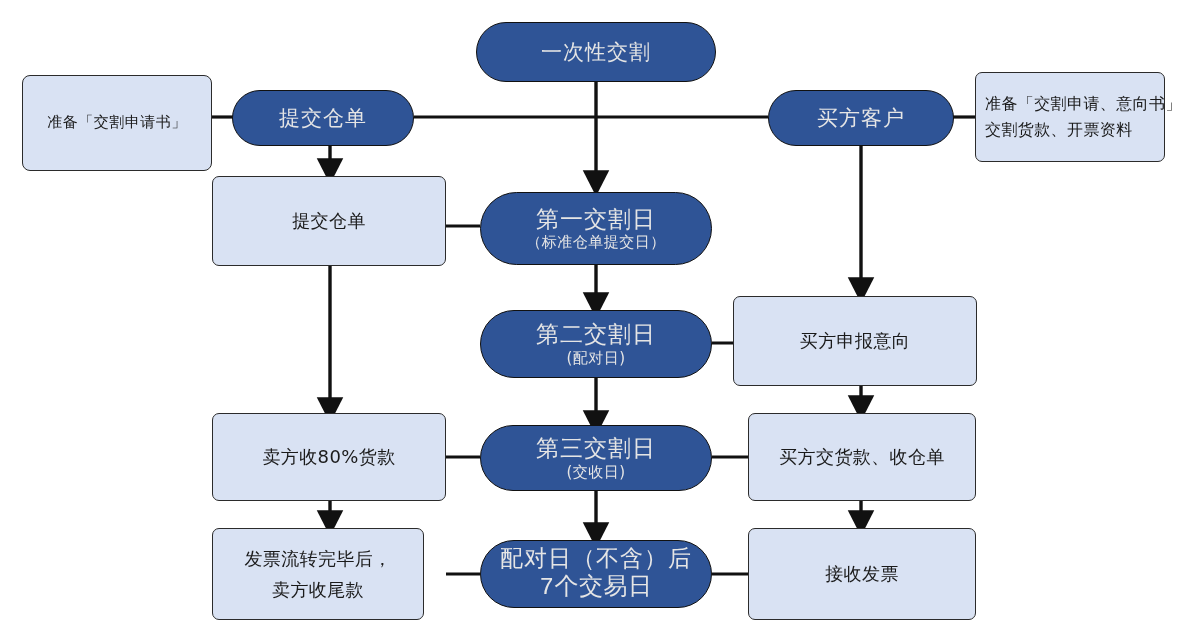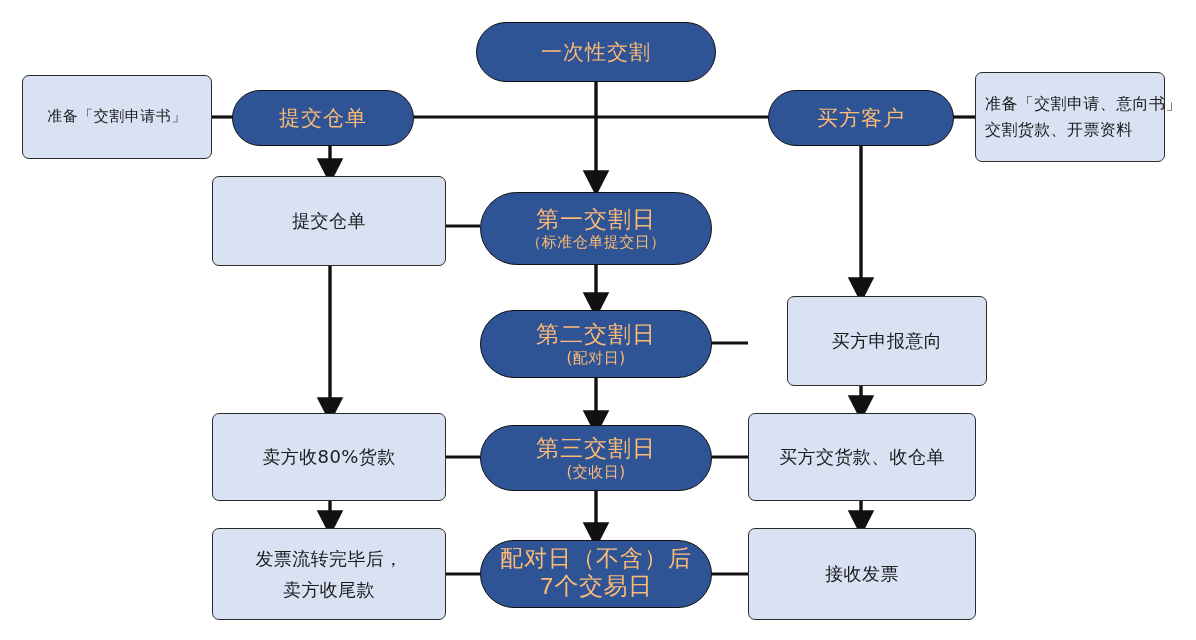--- a/index.html
+++ b/index.html
@@ -33,21 +33,21 @@
     align-items: center;
     justify-content: center;
     text-align: center;
     line-height: 1.28;
   }
   
   .node.pill {
     background: #2F5496;
     border: 1.6px solid #111111;
     border-radius: 999px;
-    color: #fdba74;
+    color: #e5e5e5;
   }
   .node.pill .title {
     font-size: 21px;
     letter-spacing: 1px;
     white-space: nowrap;
   }
   .node.pill .sub {
     font-size: 15px;
     letter-spacing: 0.5px;
     white-space: nowrap;
@@ -135,21 +135,21 @@
 
     <line x1="446" y1="574" x2="480" y2="574" stroke="#111111" stroke-width="3.2"></line>
 
     <line x1="712" y1="574" x2="748" y2="574" stroke="#111111" stroke-width="3.2"></line>
   </svg>
 
   <div class="node pill" style="left:476px; top:22px; width:240px; height:60px;">
     <div class="title">一次性交割</div>
   </div>
 
-  <div class="node box note-left" style="left:22px; top:75px; width:190px; height:84px;">
+  <div class="node box note-left" style="left:22px; top:75px; width:190px; height:96px;border-radius:8px;">
     <div class="line">准备「交割申请书」</div>
   </div>
 
   <div class="node pill" style="left:232px; top:90px; width:182px; height:56px;">
     <div class="title">提交仓单</div>
   </div>
 
   <div class="node pill" style="left:768px; top:90px; width:186px; height:56px;">
     <div class="title">买方客户</div>
   </div>
@@ -166,38 +166,38 @@
   <div class="node pill two-line" style="left:480px; top:192px; width:232px; height:73px;">
     <div class="title">第一交割日</div>
     <div class="sub">（标准仓单提交日）</div>
   </div>
 
   <div class="node pill two-line" style="left:480px; top:310px; width:232px; height:68px;">
     <div class="title">第二交割日</div>
     <div class="sub">(配对日)</div>
   </div>
 
-  <div class="node box" style="left:787px; top:296px; width:200px; height:90px;">
+  <div class="node box" style="left:733px; top:296px; width:244px; height:90px;">
     <div class="line">买方申报意向</div>
   </div>
 
   <div class="node box" style="left:212px; top:413px; width:234px; height:88px;">
     <div class="line">卖方收80%货款</div>
   </div>
 
   <div class="node pill two-line" style="left:480px; top:425px; width:232px; height:66px;">
     <div class="title">第三交割日</div>
     <div class="sub">(交收日)</div>
   </div>
 
   <div class="node box" style="left:748px; top:413px; width:228px; height:88px;justify-content:center;">
     <div class="line">买方交货款、收仓单</div>
   </div>
 
-  <div class="node box stack" style="left:212px; top:528px; width:234px; height:92px;">
+  <div class="node box stack" style="left:212px; top:528px; width:212px; height:92px;">
     <div class="line">发票流转完毕后，</div>
     <div class="line">卖方收尾款</div>
   </div>
 
   <div class="node pill two-line" style="left:480px; top:540px; width:232px; height:68px;">
     <div class="title">配对日（不含）后</div>
     <div class="sub" style="font-size:24px;font-family:Liberation Mono, monospace;">7个交易日</div>
   </div>
 
   <div class="node box" style="left:748px; top:528px; width:228px; height:92px;">

